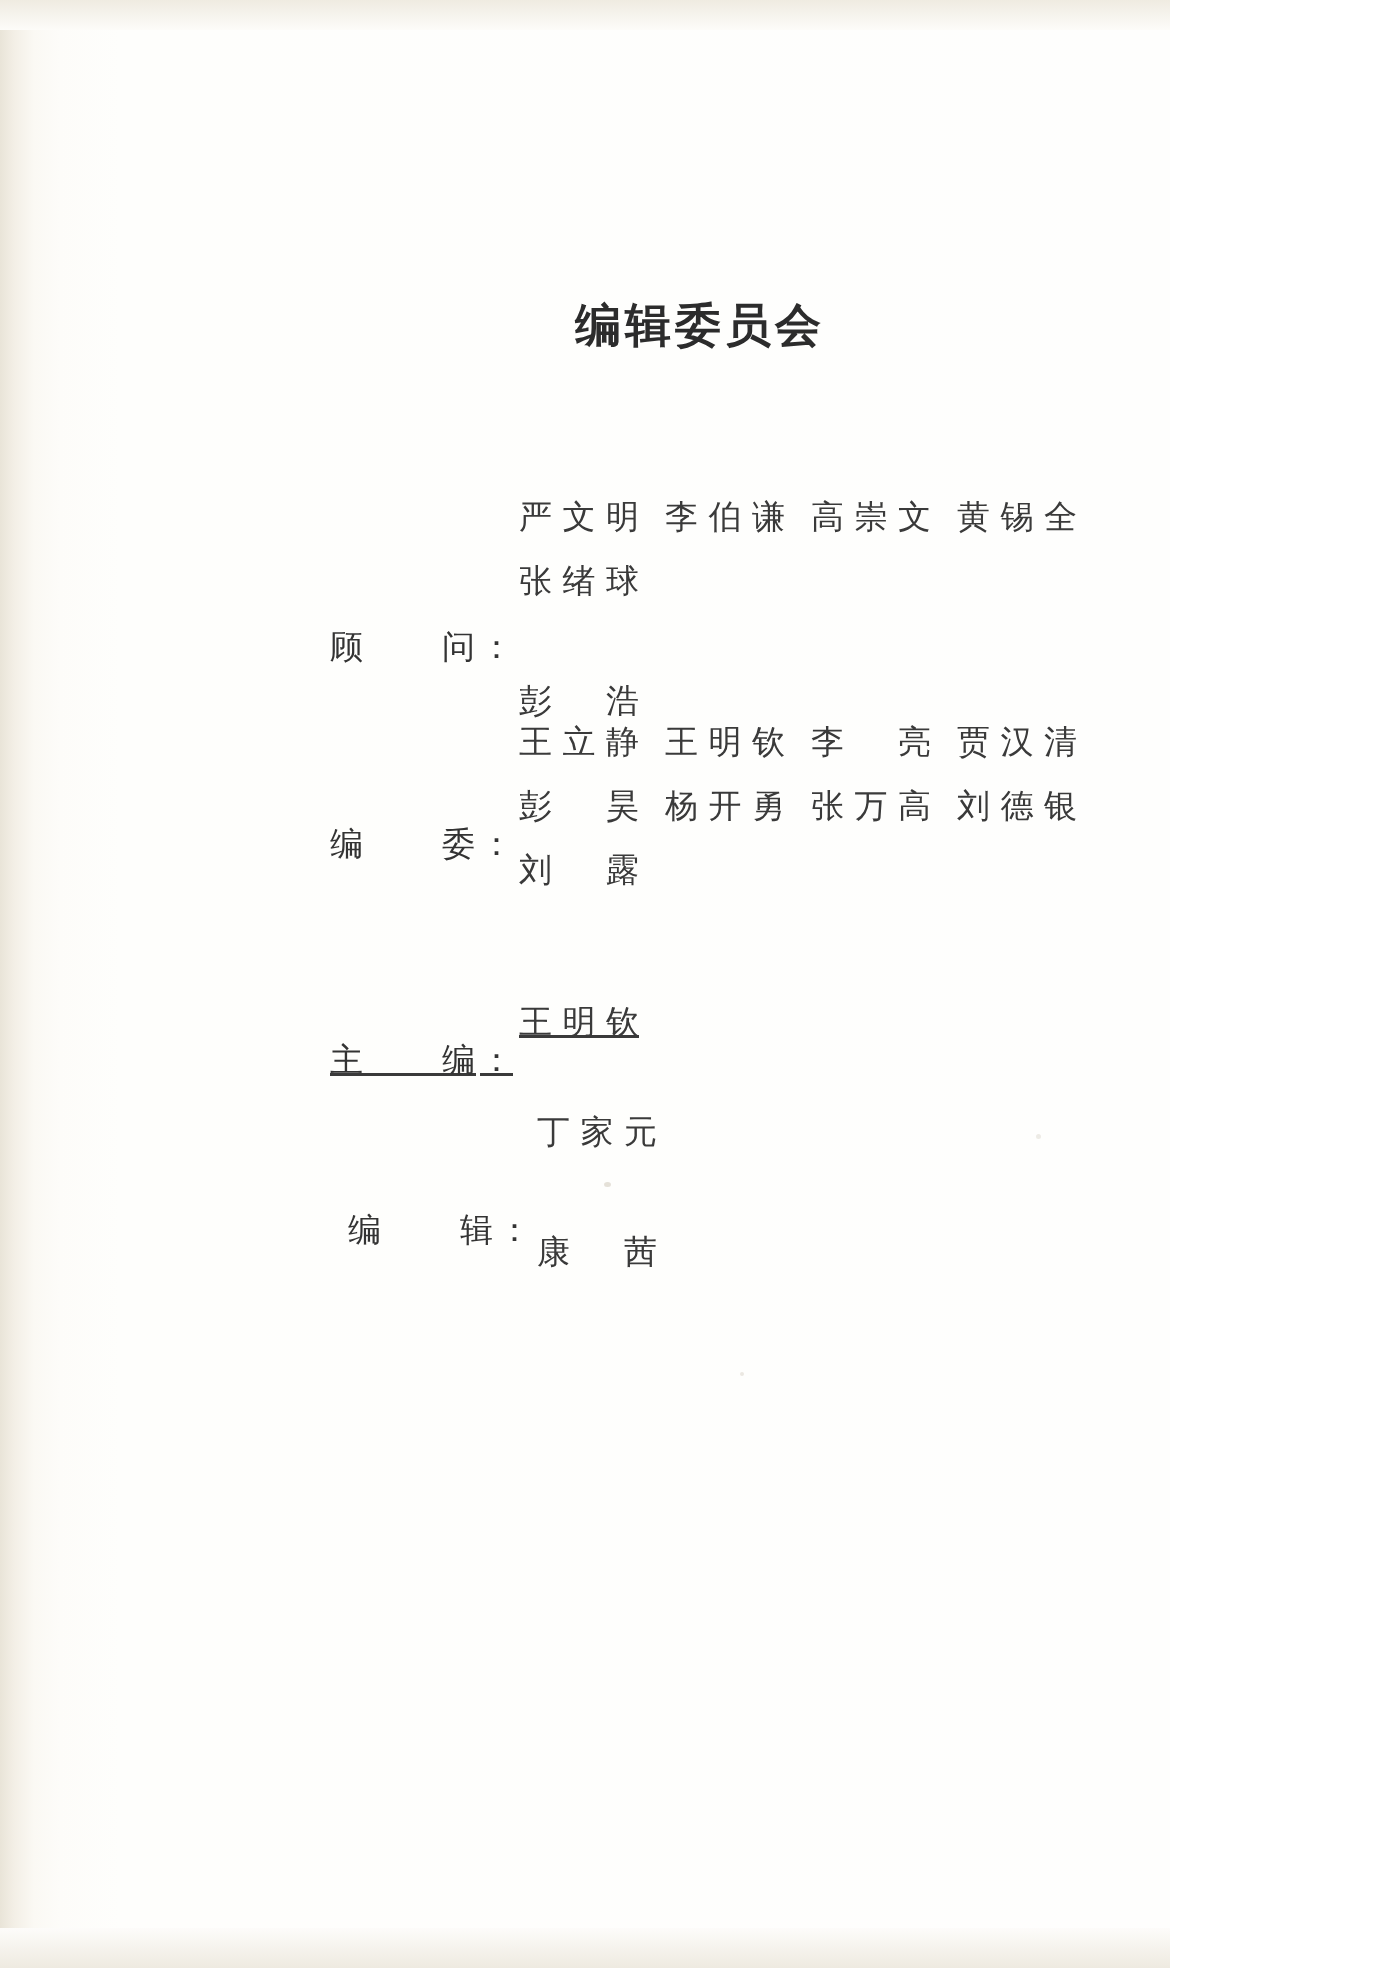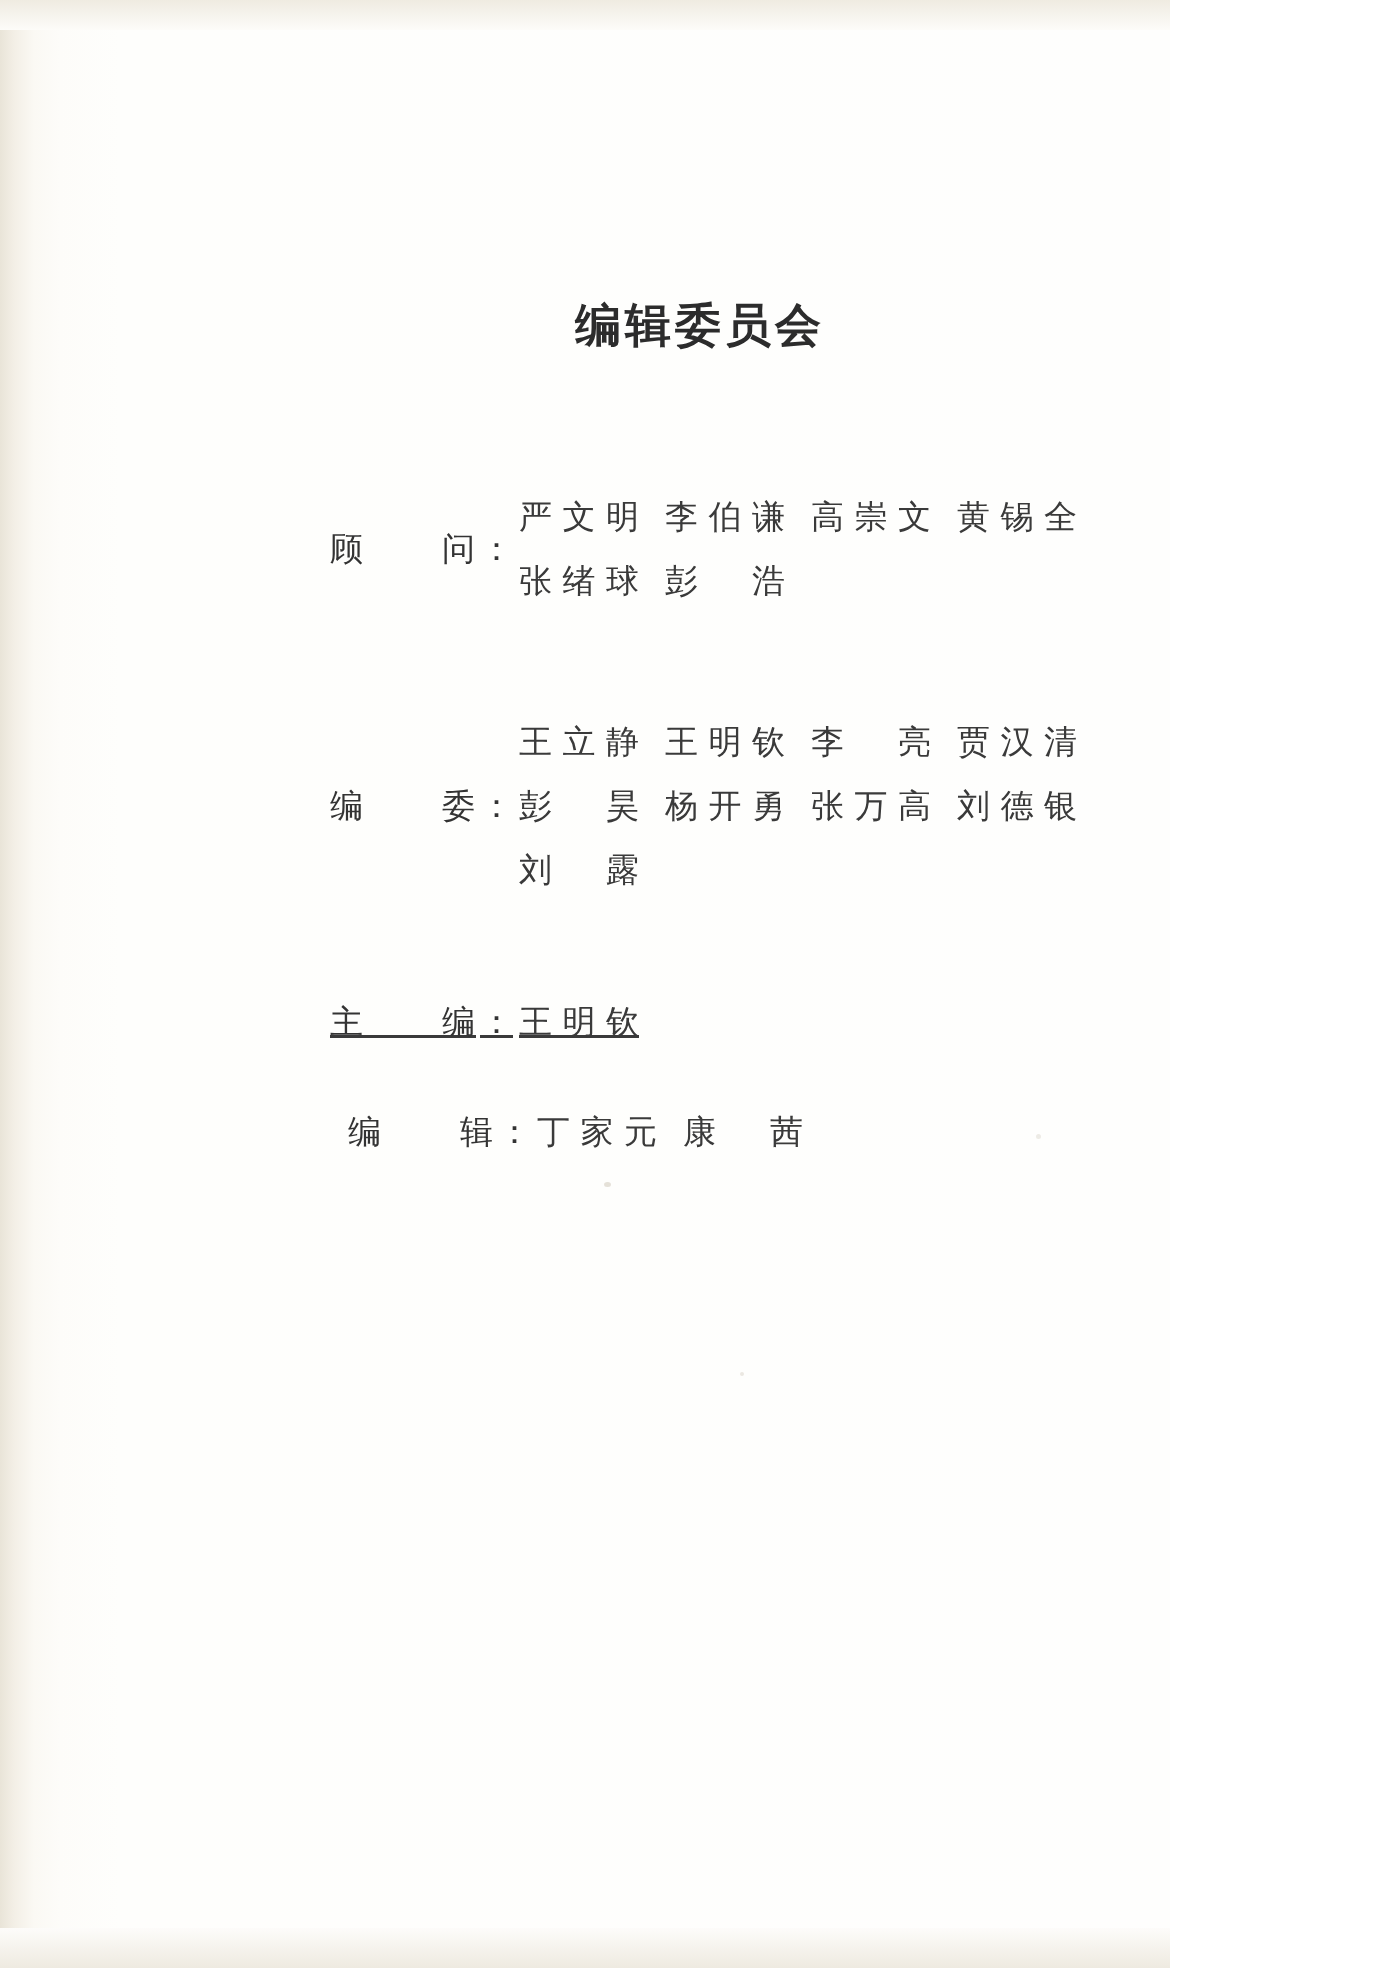--- a/index.html
+++ b/index.html
@@ -95,20 +95,21 @@
   }
   .entry-names {
     flex: 1 1 auto;
   }
   .name-row {
     display: flex;
     margin-bottom: 19px;
   }
   .name-row:last-child {
     margin-bottom: 0;
+    flex-direction: column;
   }
   .name {
     width: 120px;
     flex: 0 0 120px;
     margin-right: 26px;
     text-align: justify;
     text-align-last: justify;
     color: #3a3a3a;
     letter-spacing: 0px;
     white-space: nowrap;

